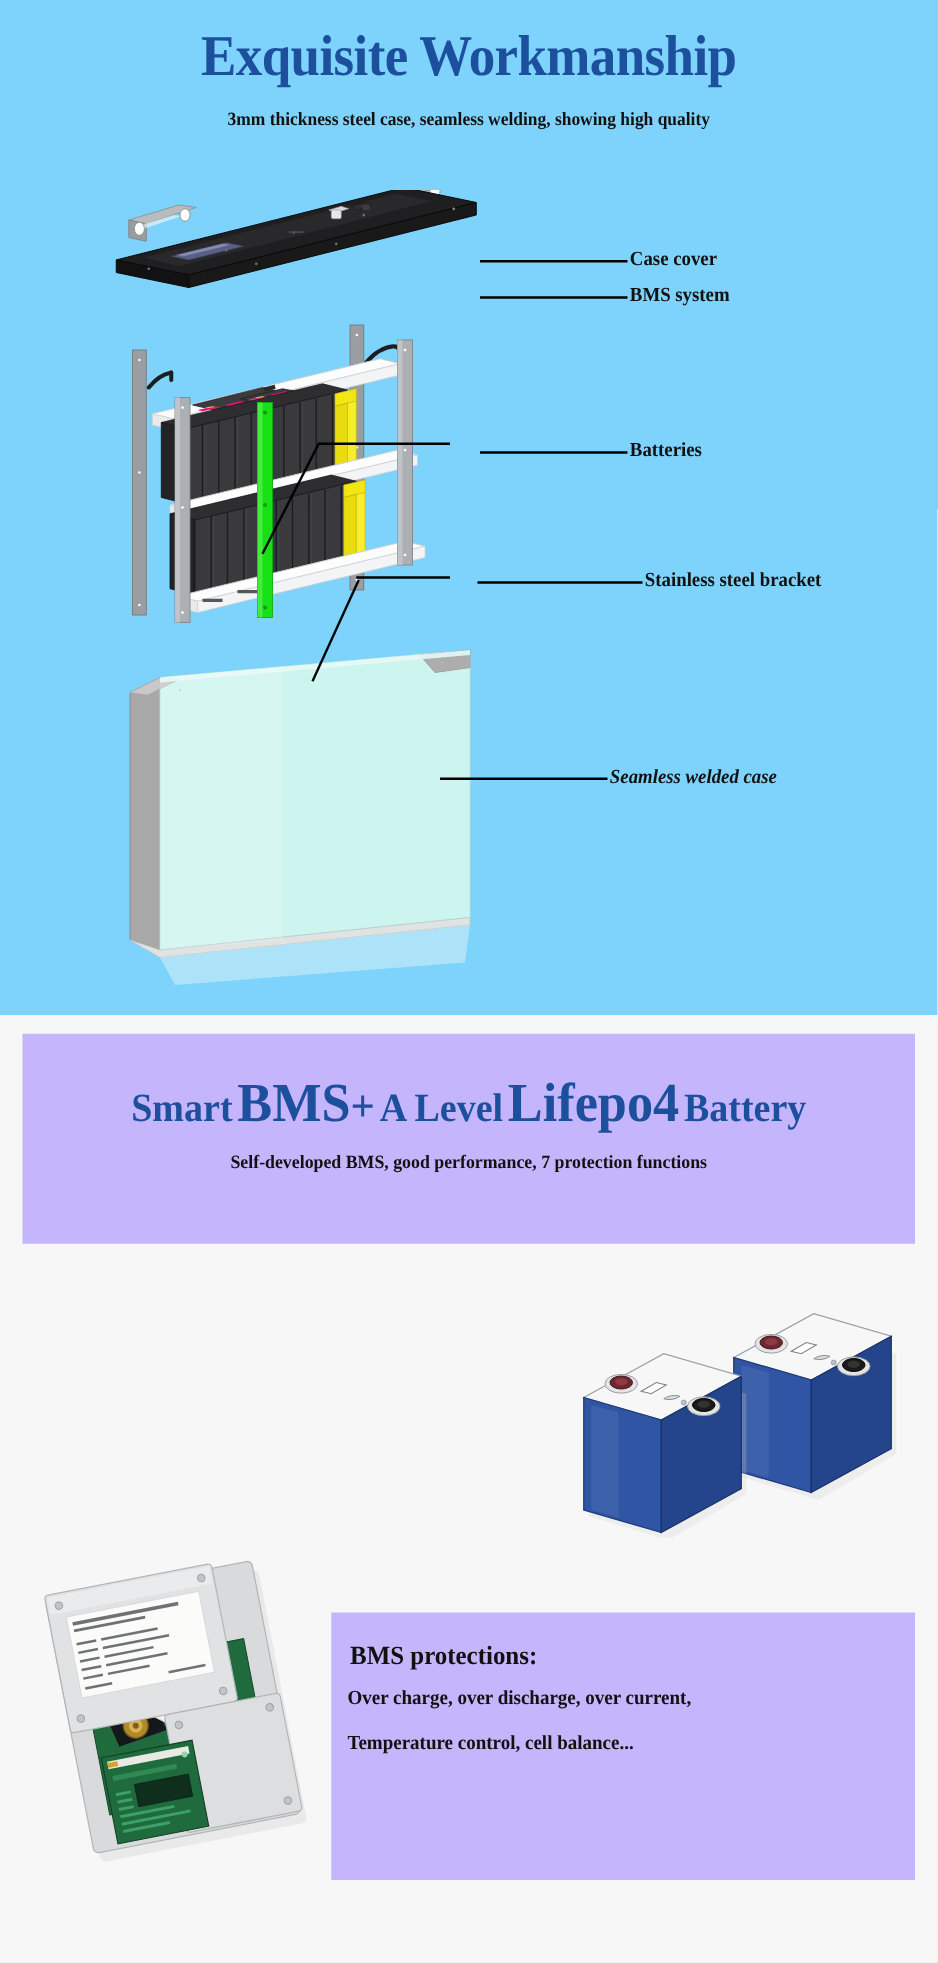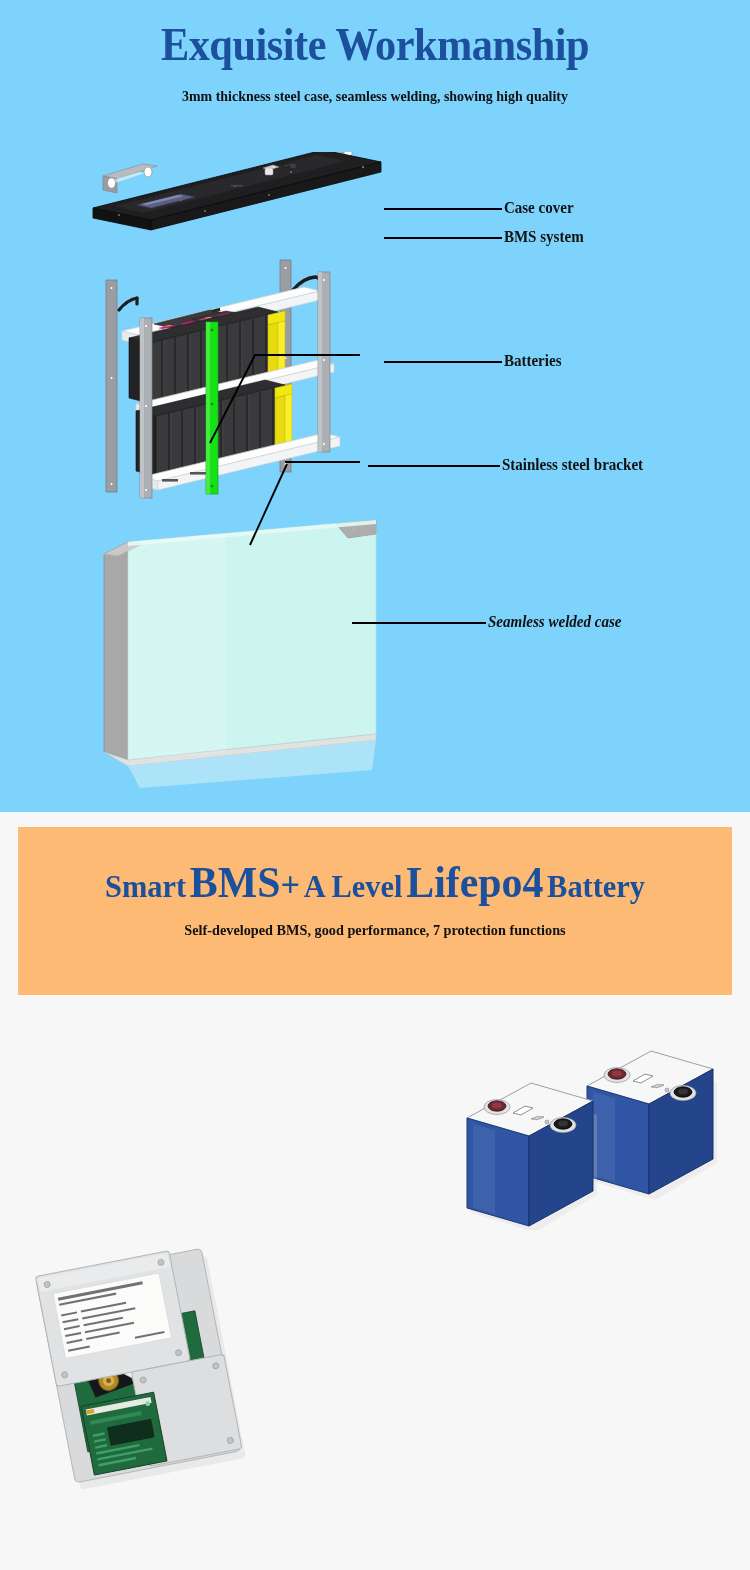--- a/index.html
+++ b/index.html
@@ -63,21 +63,21 @@
   
   #outer-case{
     position:absolute; left:86px; top:372px; width:300px; height:300px;
   }
 
   
   #section-bms{
     position:absolute; left:0; top:812px; width:750px; height:758px;
     background:#f7f7f8;
   }
-  .panel{ position:absolute; background:#fdba74;font-family:Liberation Serif, serif; }
+  .panel{ position:absolute; background:#c4b5fd;font-family:Liberation Serif, serif; }
 
   #bms-heading-panel{ left:18px; top:15px; width:714px; height:168px; }
   .title-bms{
     position:absolute; left:0; top:30px; width:714px; text-align:center;
     white-space:nowrap; color:#1c4f9c; font-weight:700;
     transform:scaleX(0.95); transform-origin:center top;
   }
   .title-bms .w-sm{ font-size:32px; }
   .title-bms .w-lg{ font-size:44px; }
   .title-bms .w-plus{ font-size:36px; }
@@ -346,21 +346,21 @@
     <div class="callout" style="left:384px; top:97px; width:118px; height:20px;">
       <div class="lead" style="left:0; right:0;"></div>
       <div class="clabel">BMS system</div>
     </div>
 
     <div class="callout" style="left:384px; top:221px; width:118px; height:20px;text-align:right;">
       <div class="lead" style="left:0; right:0;"></div>
       <div class="clabel">Batteries</div>
     </div>
 
-    <div class="callout" style="left:368px; top:325px; width:132px; height:20px;">
+    <div class="callout" style="left:382px; top:325px; width:132px; height:20px;">
       <div class="lead" style="left:0; right:0;"></div>
       <div class="clabel">Stainless steel bracket</div>
     </div>
 
     <div class="callout" style="left:352px; top:482px; width:134px; height:20px;font-style:italic;">
       <div class="lead" style="left:0; right:0;"></div>
       <div class="clabel">Seamless welded case</div>
     </div>
 
   </div>
@@ -494,14 +494,19 @@
             <rect x="46" y="204" width="56" height="2.4"></rect>
             <rect x="46" y="210" width="38" height="2.4"></rect>
           </g>
           <rect x="44" y="155" width="8" height="4" fill="#d8a12a"></rect>
           <circle cx="106" cy="160" r="2.4" fill="#8ed4a9"></circle>
         </g>
       </g>
     </svg>
   </div>
 
+  <div class="panel" id="bms-protect-panel">
+    <div class="pt-title">BMS protections:</div>
+    <div class="pt-line" style="top:60px;">Over charge, over discharge, over current,</div>
+    <div class="pt-line" style="top:96px;">Temperature control, cell balance...</div>
+  </div>
 
 </div>
 
 </body></html>

